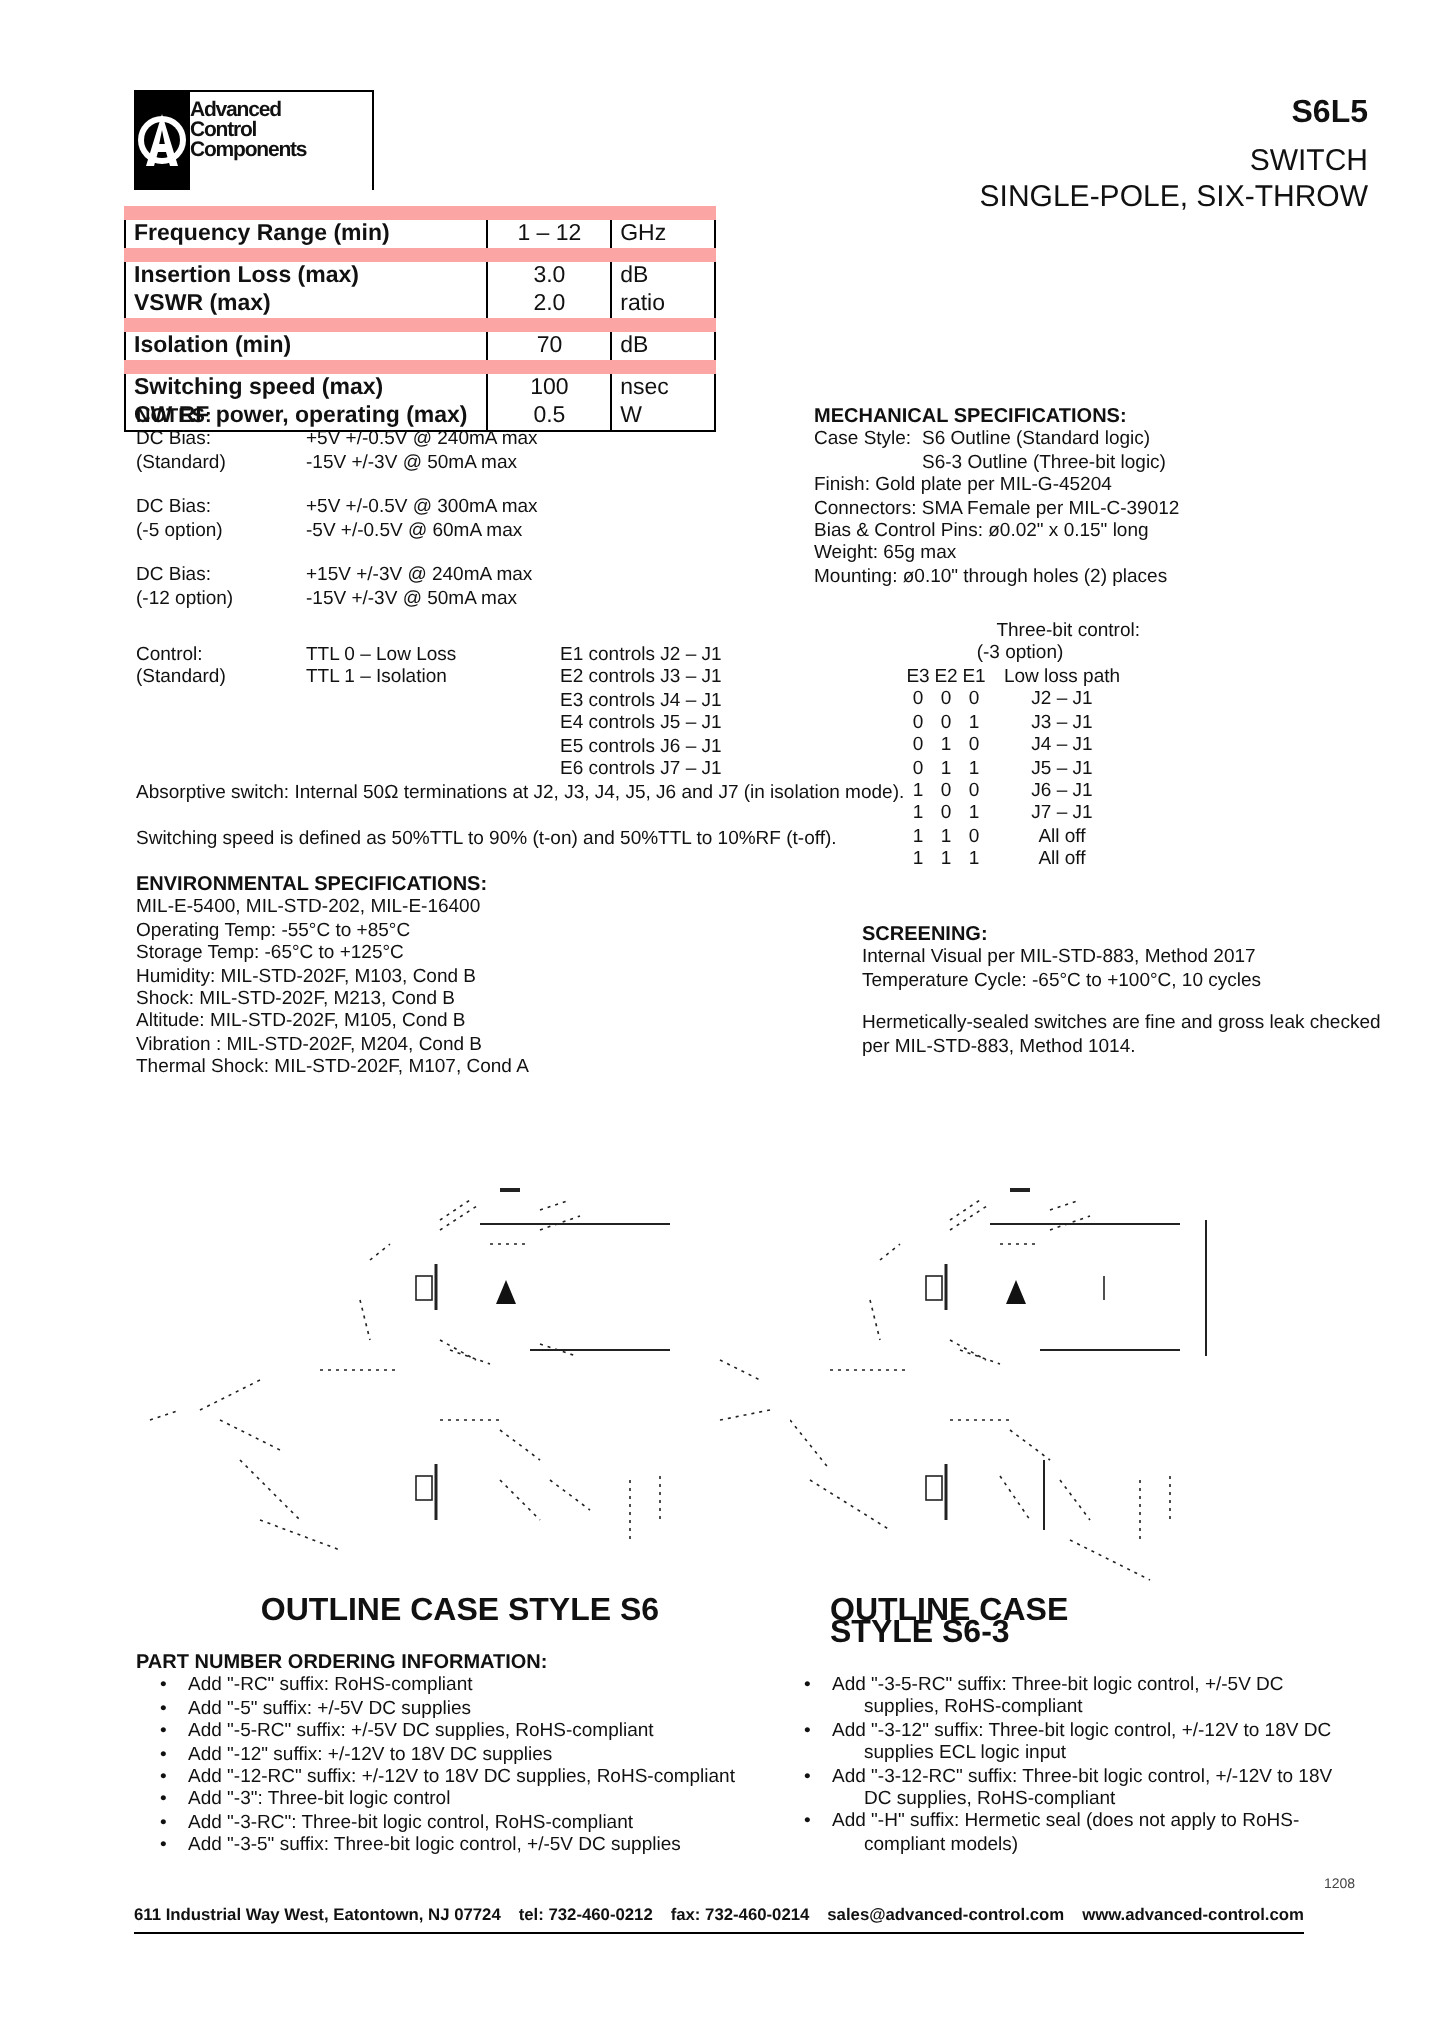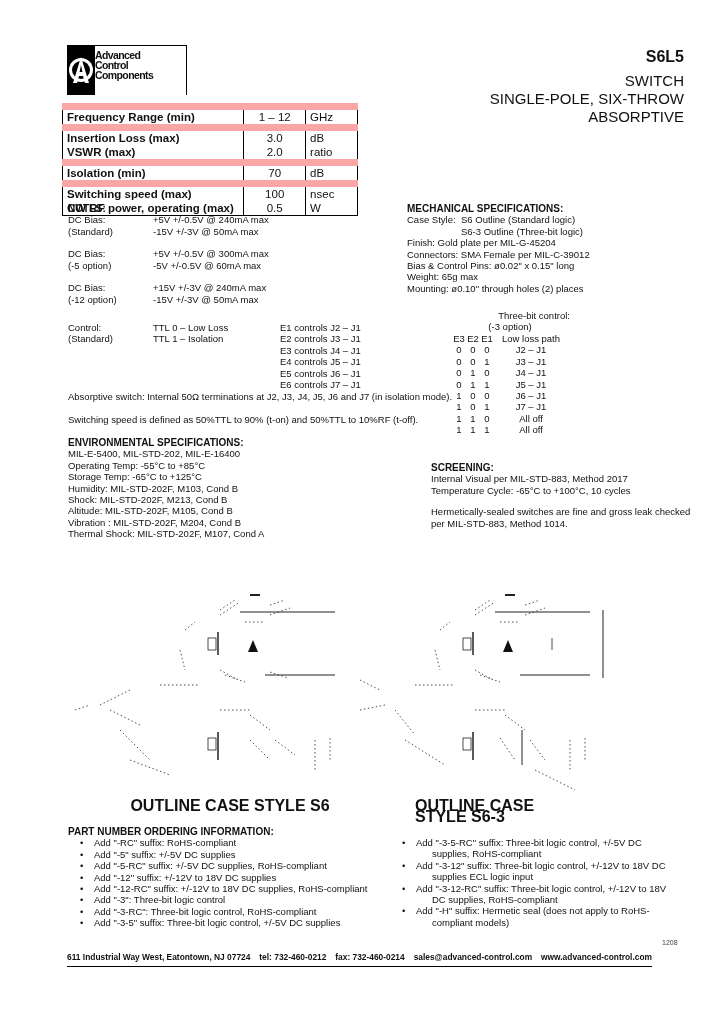--- a/index.html
+++ b/index.html
@@ -59,21 +59,20 @@
 <div class="abs logo-text">
   <div>Advanced</div>
   <div>Control</div>
   <div>Components</div>
 </div>
 
 <div class="abs part-no">S6L5</div>
 <div class="abs subtitle">
   <div>SWITCH</div>
   <div>SINGLE-POLE, SIX-THROW</div>
-  <div>ABSORPTIVE</div>
 </div>
 
 <table class="abs spec">
   <tbody>
       <tr class="top last">
     <td class="p">Frequency Range (min)</td>
     <td class="v">1 – 12</td>
     <td class="u">GHz</td>
   </tr>
   <tr class="top">

